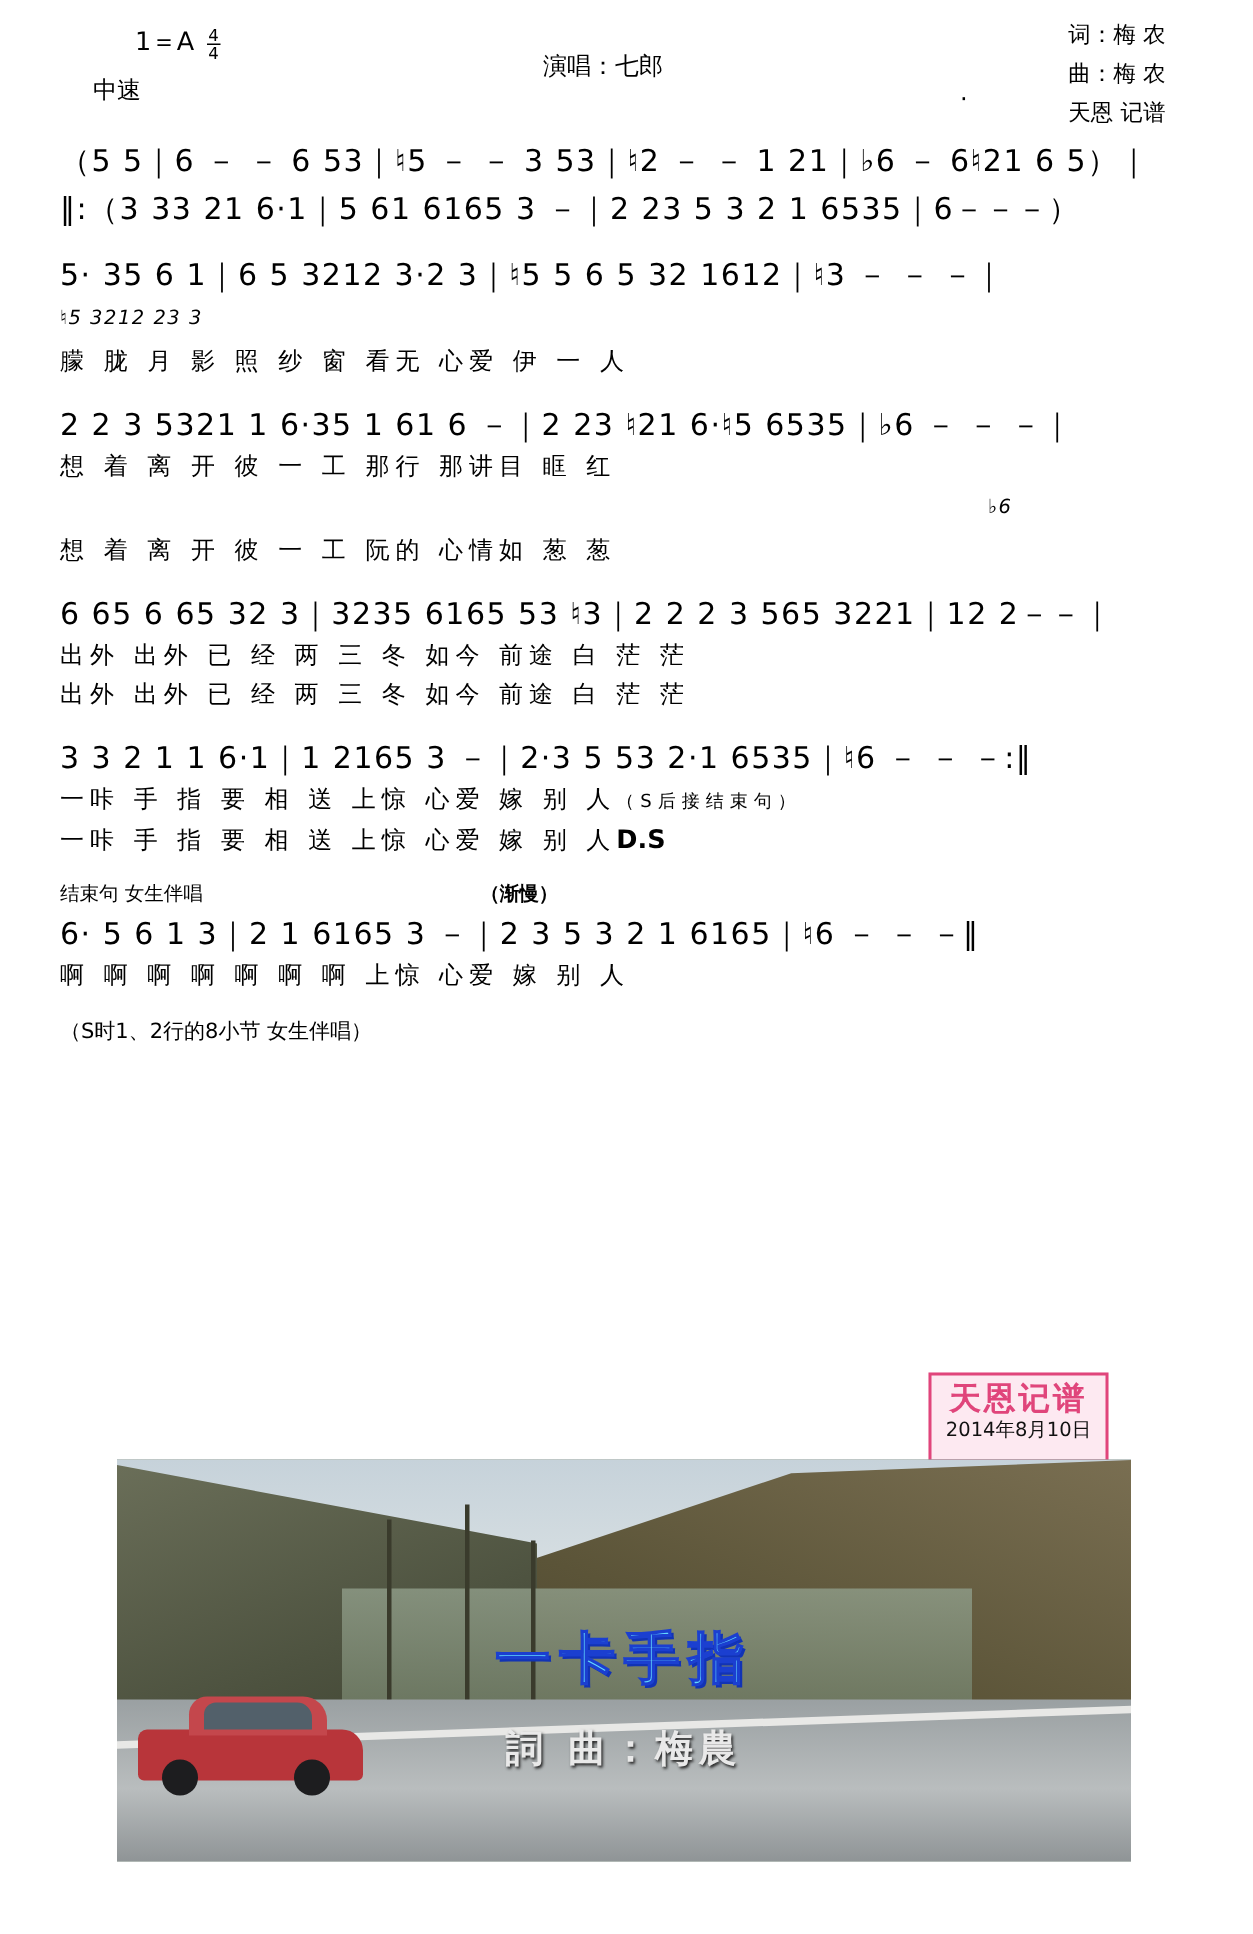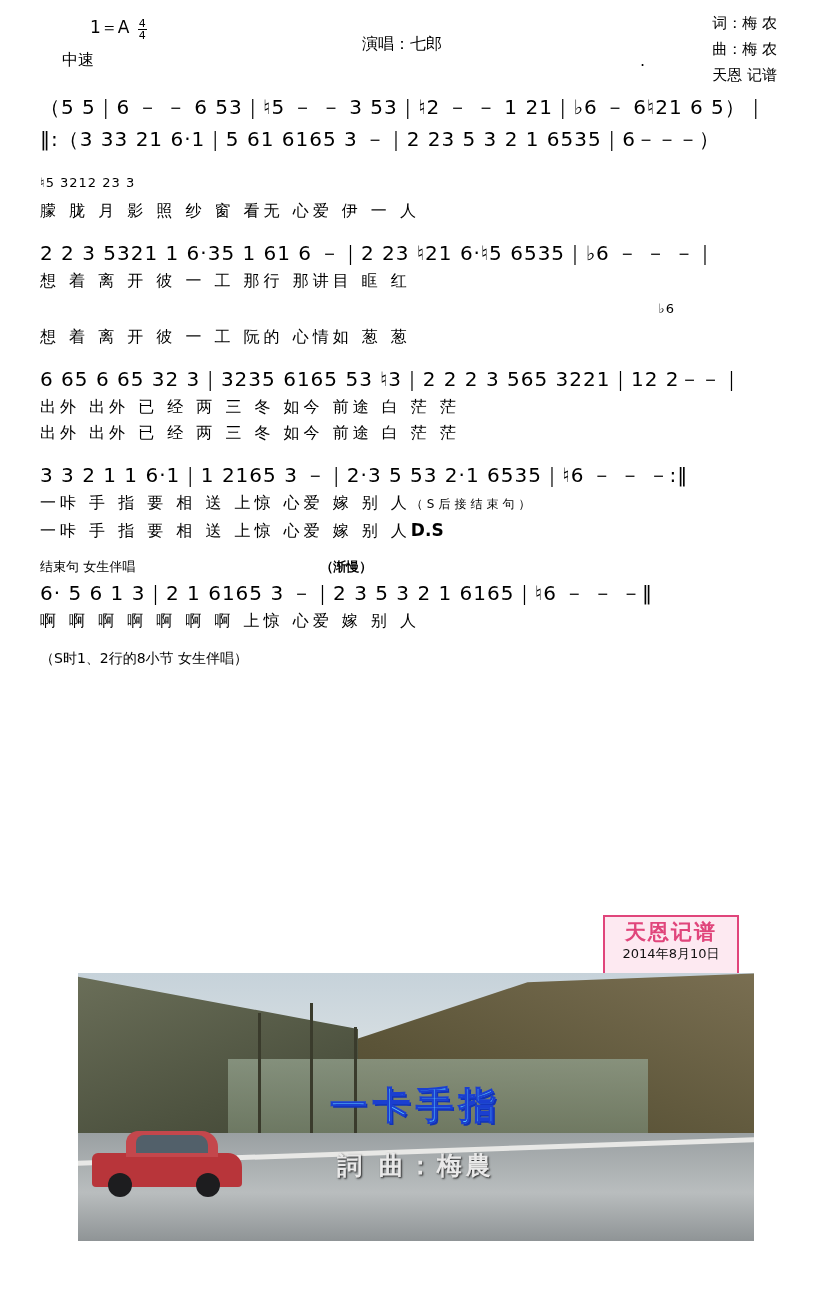--- a/index.html
+++ b/index.html
@@ -68,29 +68,29 @@
     white-space:nowrap;
     line-height:30px;
   }
   .lyr{
     font-size:16px;
     letter-spacing:4px;
     white-space:nowrap;
     line-height:26px;
   }
   .note-row{margin-top:14px;}
-  .tiny-note{font-size:13px;}
+  .tiny-note{font-size:13px;font-style:italic;}
   .ann{font-size:13px;}
   .ds{font-weight:bold;font-size:17px;letter-spacing:0;}
   .paren-note{font-size:12px;}
   .endline{font-size:14px;margin-top:16px;}
   
   .stamp{
     position:absolute;right:96px;top:905px;
-    width:136px;height:60px;
+    width:120px;height:60px;
     border:2px solid #e0457b;
     background:#fde9f1;
     text-align:center;
     box-sizing:border-box;
     padding-top:2px;
   }
   .stamp .s1{color:#e0457b;font-size:21px;font-weight:bold;letter-spacing:2px;line-height:26px;}
   .stamp .s2{color:#111;font-size:13px;line-height:18px;}
   
   .video{
@@ -170,20 +170,21 @@
 
     <div class="sysrow">
       <div class="notes">（5 5｜6  －  －  6 53｜♮5  －  －  3 53｜♮2  －  －  1 21｜♭6  －  6♮21  6 5）｜</div>
     </div>
 
     <div class="sysrow">
       <div class="notes">‖:（3 33  21 6·1｜5 61  6165  3  －｜2 23  5 3  2 1  6535｜6－－－）</div>
     </div>
 
     <div class="sysrow note-row">
+      <div class="notes">5· 35   6    1｜6 5  3212  3·2  3｜♮5  5  6  5 32  1612｜♮3 － － －｜</div>
       <div class="notes tiny-note">♮5                    3212  23        3</div>
       <div class="lyr">朦 胧  月  影 照  纱   窗      看无   心爱  伊 一   人</div>
     </div>
 
     <div class="sysrow note-row">
       <div class="notes">2  2 3  5321  1 6·35  1 61  6  －｜2 23  ♮21 6·♮5  6535｜♭6 － － －｜</div>
       <div class="lyr">想 着  离  开  彼  一  工     那行  那讲目   眶    红</div>
       <div class="notes tiny-note" style="text-align:right;padding-right:120px;">♭6</div>
       <div class="lyr">想 着  离  开  彼  一  工     阮的  心情如   葱    葱</div>
     </div>

